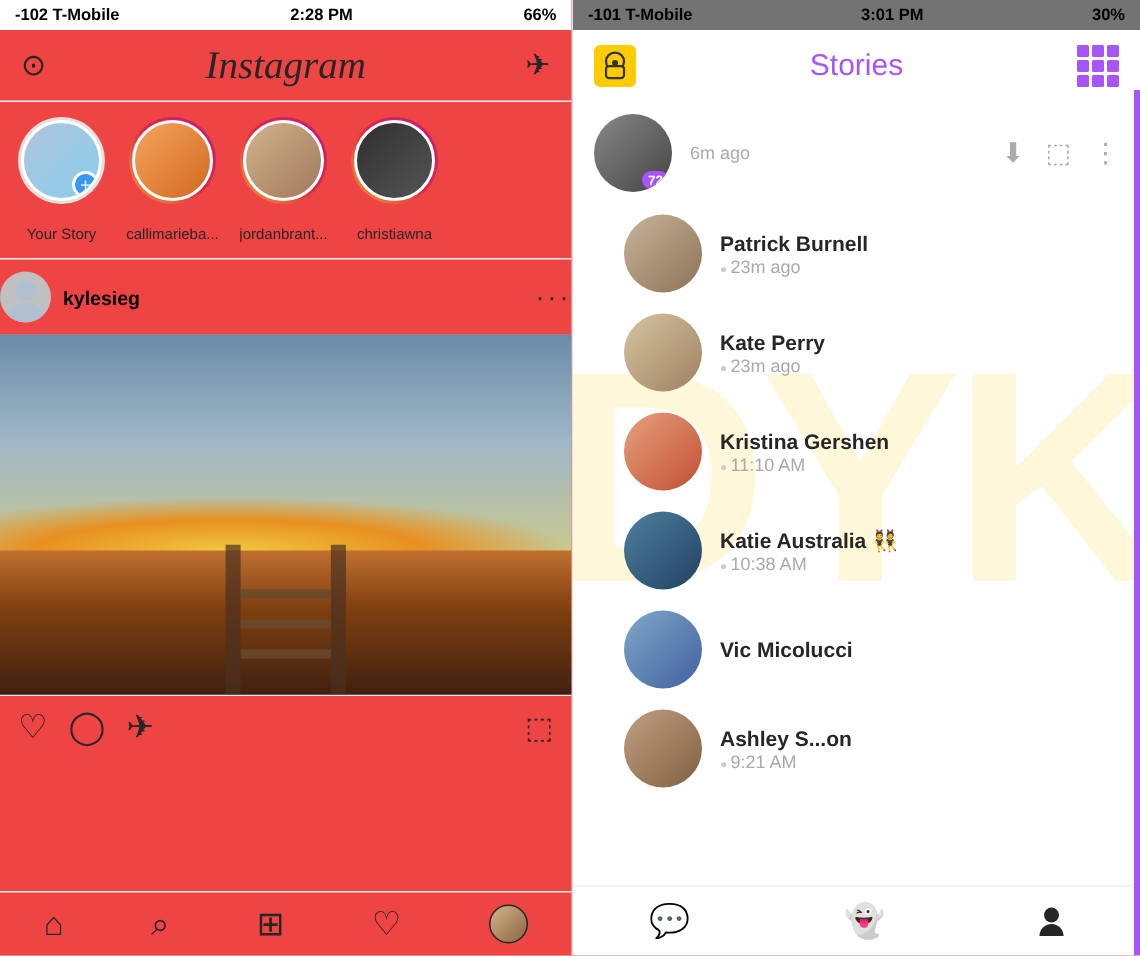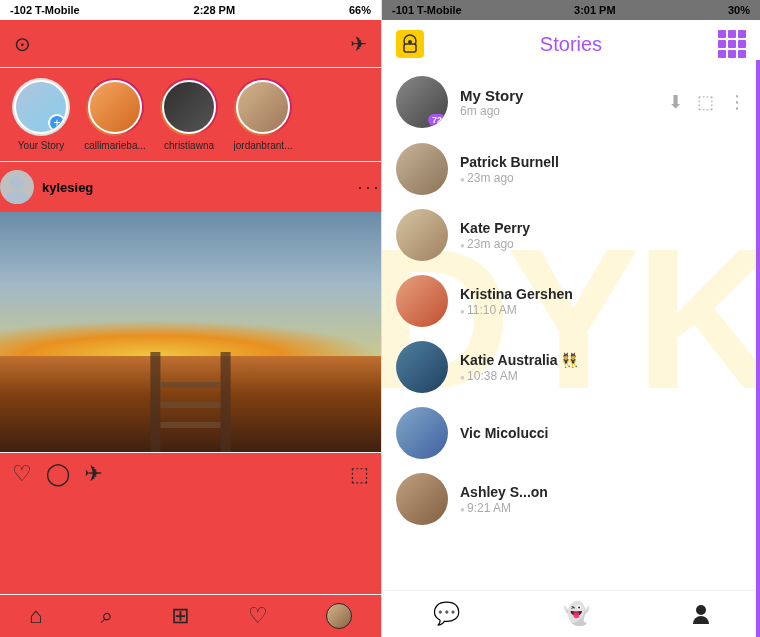--- a/index.html
+++ b/index.html
@@ -119,21 +119,21 @@
       color: #fff;
       font-size: 12px;
       display: flex;
       align-items: center;
       justify-content: center;
       line-height: 1;
     }
     .story-label {
       font-size: 10px;
       color: #262626;
-      margin-top: 4px;
+      margin-top: 15px;
       text-align: center;
       max-width: 66px;
       overflow: hidden;
       text-overflow: ellipsis;
       white-space: nowrap;
     }
 
     
     .post-header {
       display: flex;
@@ -385,20 +385,21 @@
       position: relative;
       z-index: 1;
     }
 
     
     .story-list {
       flex: 1;
       overflow-y: auto;
       position: relative;
       z-index: 1;
+      padding-left: 20px;
     }
     .story-list-item {
       display: flex;
       align-items: center;
       padding: 7px 14px;
       gap: 12px;
       cursor: pointer;
     }
     .story-list-avatar {
       width: 52px;
@@ -480,20 +481,21 @@
   <div class="status-bar">
     <span class="status-left">-102 T-Mobile</span>
     <span class="status-center">2:28 PM</span>
     <span class="status-right">
       <span>66%</span>
     </span>
   </div>
 
   <div class="ig-header">
     <span class="ig-header-icon">⊙</span>
+    <span class="ig-logo">Instagram</span>
     <span class="ig-header-icon">✈</span>
   </div>
 
   <div class="stories-row">
 
     <div class="story-item">
       <div class="story-avatar-wrap no-gradient">
         <div class="story-avatar-inner your-story">
           <div class="story-plus">+</div>
         </div>
@@ -503,30 +505,30 @@
 
     <div class="story-item">
       <div class="story-avatar-wrap">
         <div class="story-avatar-inner user1"></div>
       </div>
       <span class="story-label">callimarieba...</span>
     </div>
 
     <div class="story-item">
       <div class="story-avatar-wrap">
-        <div class="story-avatar-inner user2"></div>
-      </div>
-      <span class="story-label">christiawna</span>
+        <div class="story-avatar-inner user3"></div>
+      </div>
+      <span class="story-label">jordanbrant...</span>
     </div>
 
     <div class="story-item">
       <div class="story-avatar-wrap">
-        <div class="story-avatar-inner user3"></div>
-      </div>
-      <span class="story-label">jordanbrant...</span>
+        <div class="story-avatar-inner user2"></div>
+      </div>
+      <span class="story-label">christiawna</span>
     </div>
   </div>
 
   <div class="post-header">
     <div class="post-user">
       <div class="post-avatar">
         <svg width="34" height="34" viewBox="0 0 34 34">
           <circle cx="17" cy="13" r="7" fill="#b0c0d0"></circle>
           <ellipse cx="17" cy="30" rx="12" ry="9" fill="#b0c0d0"></ellipse>
         </svg>
@@ -601,21 +603,20 @@
       <div class="snap-grid-dot"></div>
       <div class="snap-grid-dot"></div>
     </div>
   </div>
 
   <div class="my-story-item">
     <div class="my-story-avatar">
       <div class="my-story-count">72</div>
     </div>
     <div class="my-story-info">
-      <div class="my-story-name">My Story</div>
       <div class="my-story-time">6m ago</div>
     </div>
     <div class="my-story-actions">
       <span class="story-action-btn">⬇</span>
       <span class="story-action-btn">⬚</span>
       <span class="story-action-btn">⋮</span>
     </div>
   </div>
 
 

